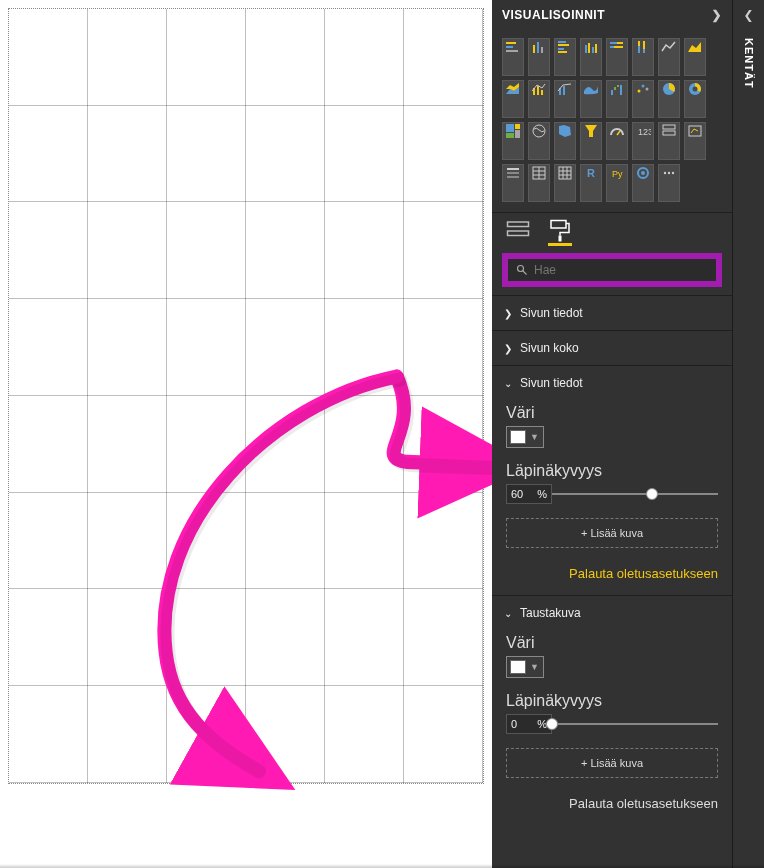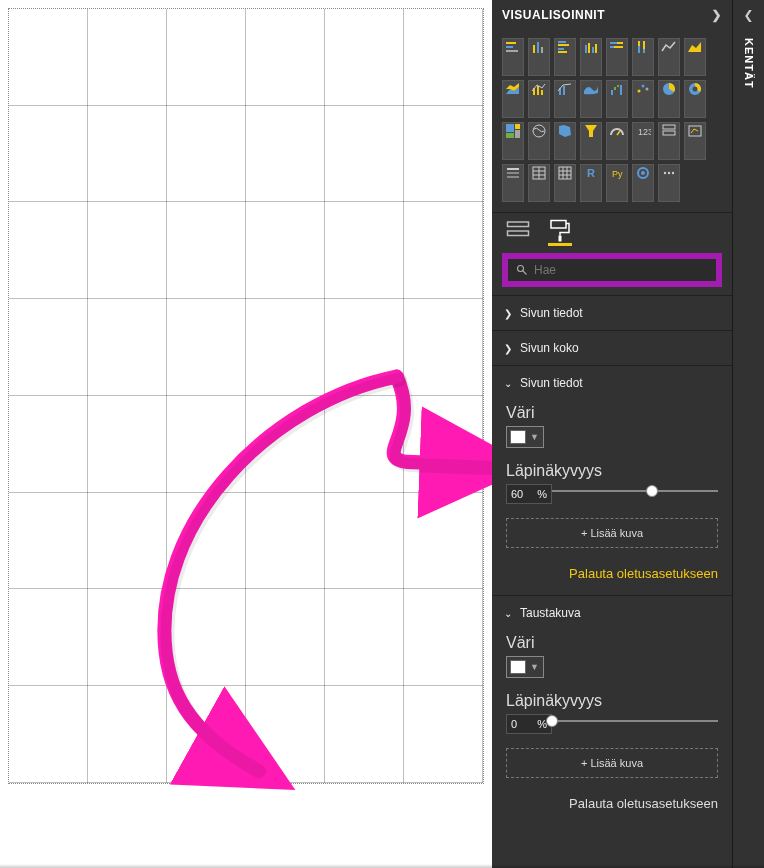--- a/index.html
+++ b/index.html
@@ -42,21 +42,21 @@
   .section { border-top: 1px solid #1f1f1f; }
   .section-header { display: flex; align-items: center; gap: 6px; padding: 10px 12px; cursor: pointer; color: #eee; font-size: 12px; }
   .section-header .chev { font-size: 10px; width: 10px; }
   .section-body { padding: 4px 14px 14px; display: flex; flex-direction: column; gap: 14px; }
 
   .prop-label { font-size: 16px; color: #ddd; margin-bottom: 4px; }
   .color-swatch { width: 38px; height: 22px; border: 1px solid #888; display: flex; align-items: center; cursor: pointer; background: #3a3a3a; }
   .color-swatch .chip { width: 16px; height: 14px; background: #fff; margin-left: 3px; border: 1px solid #666; }
   .color-swatch .caret { margin-left: 4px; color: #aaa; font-size: 9px; }
 
-  .num-row { display: flex; align-items: flex-start; }
+  .num-row { display: flex; align-items: center; }
   .num-input { width: 46px; background: #2b2b2b; border: 1px solid #555; color: #eee; font-size: 11px; padding: 3px 4px; display: flex; align-items: center; justify-content: space-between; }
   .slider { flex: 1; height: 14px; position: relative; }
   .slider .track { position: absolute; top: 50%; left: 0; right: 0; height: 2px; background: #888; transform: translateY(-50%); }
   .slider .thumb { position: absolute; top: 50%; width: 12px; height: 12px; border-radius: 50%; background: #fff; border: 1px solid #888; transform: translate(-50%, -50%); }
 
   .add-image-btn { border: 1px dashed #777; background: transparent; color: #ddd; font-size: 11px; padding: 8px 0; text-align: center; cursor: pointer; }
   .reset-link { color: #f2c811; font-size: 13px; text-align: right; cursor: pointer; padding-top: 4px; }
   .reset-link.light { color: #ddd; }
 
   .fields-tab { width: 32px; background: #333232; border-left: 1px solid #1a1a1a; display: flex; flex-direction: column; align-items: center; padding-top: 8px; }

